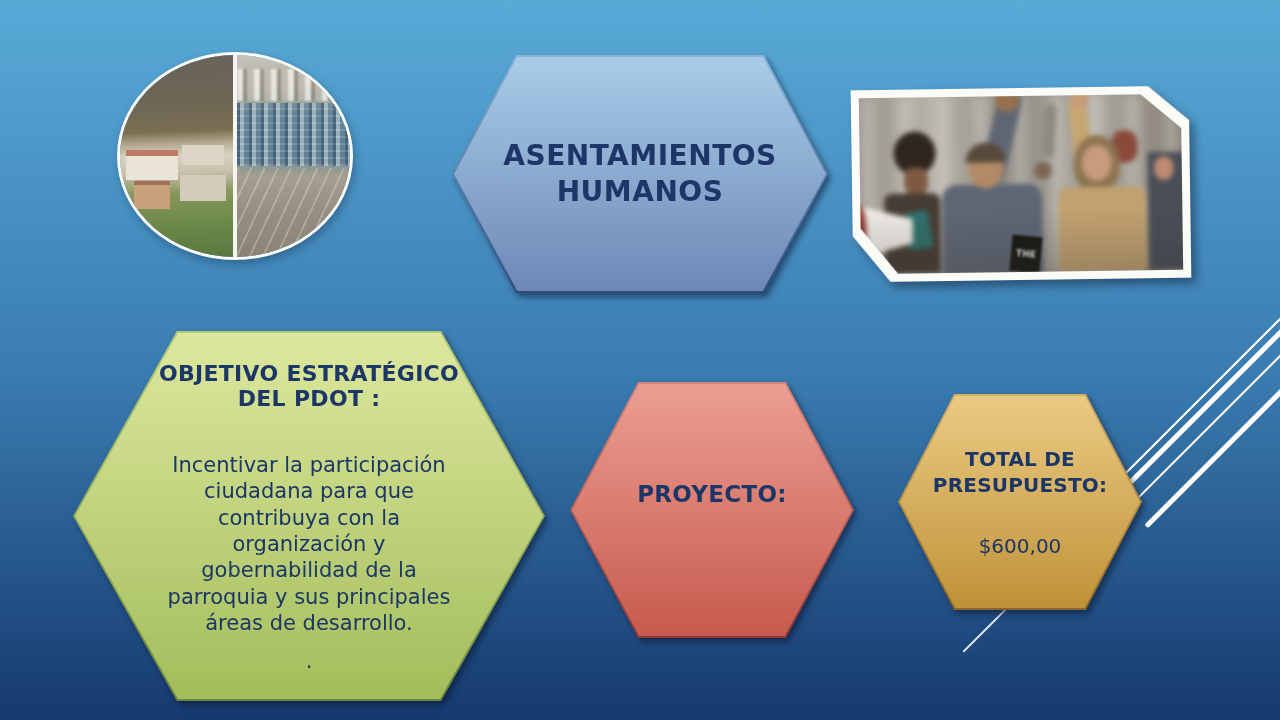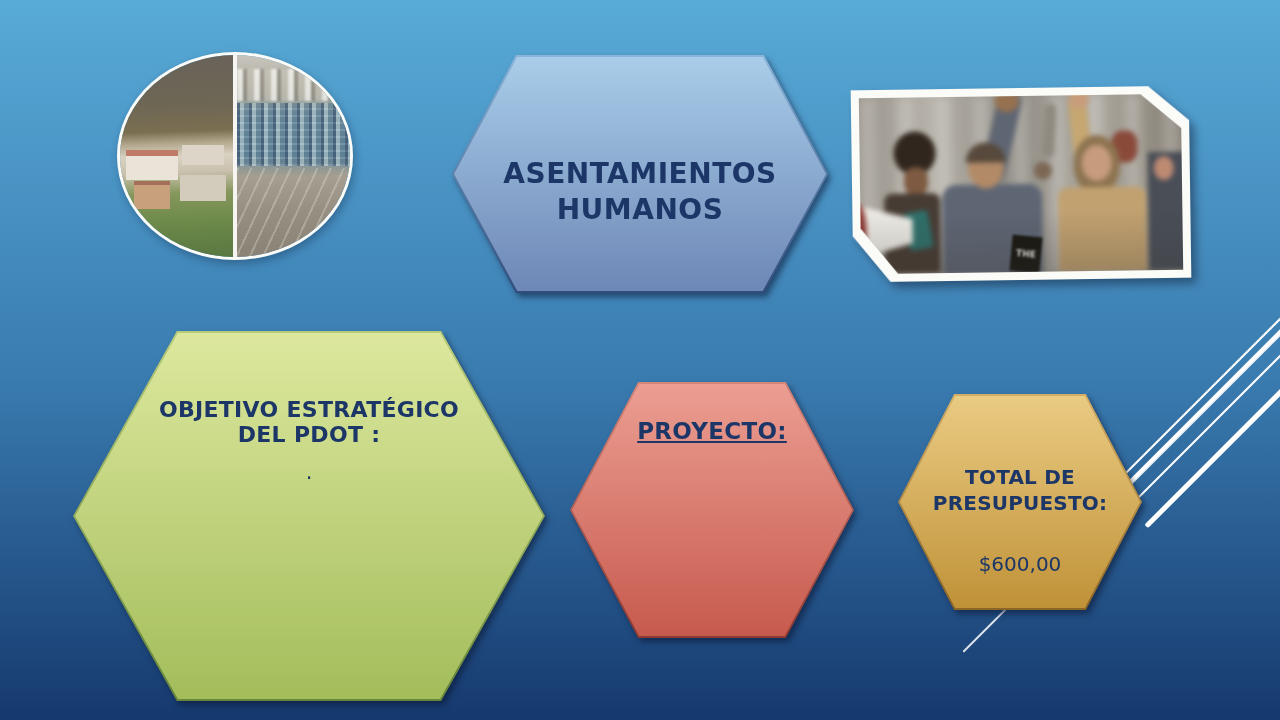--- a/index.html
+++ b/index.html
@@ -38,38 +38,38 @@
     background-image:repeating-linear-gradient(90deg,rgba(30,60,95,.55) 0 3px,rgba(175,200,210,.55) 3px 7px,rgba(70,110,140,.45) 7px 12px),
                      repeating-linear-gradient(0deg,rgba(235,243,248,.35) 0 2px,transparent 2px 7px);}
   .shore{position:absolute;left:0;top:56%;width:100%;height:44%;filter:blur(.5px);
     background-image:repeating-linear-gradient(115deg,rgba(240,238,230,.28) 0 2px,transparent 2px 12px);}
   
   .hex{position:absolute;z-index:2;filter:drop-shadow(3px 4px 3px rgba(8,18,48,.55));}
   .hex-edge,.hex-face{position:absolute;clip-path:var(--clip);}
   .hex-edge{inset:0;}
   .hex-face{inset:2px;background:linear-gradient(180deg,var(--ftop),var(--fbot));}
   .hex-content{position:absolute;inset:0;display:flex;flex-direction:column;align-items:center;
-    text-align:center;color:var(--navy);z-index:3;margin-top:36px;}
+    text-align:center;color:var(--navy);z-index:3;}
   .hex-title,.hex-body,.hex-dot,.hex-amount{white-space:pre-line;}
   .hex-topic{left:452px;top:55px;width:376px;height:238px;
     --clip:polygon(0% 50%,17% 0%,83% 0%,100% 50%,83% 100%,17% 100%);}
   .hex-topic .hex-edge{background:linear-gradient(180deg,#8ab4d9,#314c7c);}
   .hex-topic .hex-content{justify-content:center;}
   .hex-topic .hex-title{font-size:28px;font-weight:700;line-height:1.28;letter-spacing:.5px;}
   .hex-obj{left:73px;top:331px;width:472px;height:370px;
     --clip:polygon(0% 50%,22% 0%,78% 0%,100% 50%,78% 100%,22% 100%);}
   .hex-obj .hex-edge{background:linear-gradient(180deg,#b7cc7a,#68873a);}
   .hex-obj .hex-content{padding-top:30px;}
   .hex-obj .hex-title{font-size:22px;font-weight:700;line-height:1.15;letter-spacing:.3px;}
   .hex-obj .hex-body{margin-top:40px;font-size:21px;line-height:1.26;}
   .hex-obj .hex-dot{margin-top:12px;font-size:21px;}
   .hex-proj{left:570px;top:382px;width:284px;height:256px;
     --clip:polygon(0% 50%,24% 0%,76% 0%,100% 50%,76% 100%,24% 100%);}
   .hex-proj .hex-edge{background:linear-gradient(180deg,#d4857a,#8f3a30);}
-  .hex-proj .hex-content{justify-content:flex-start;text-decoration:underline;}
+  .hex-proj .hex-content{justify-content:center;}
   .hex-proj .hex-title{font-size:23px;font-weight:700;letter-spacing:.3px;margin-bottom:32px;}
   .hex-proj .hex-body{font-size:21.5px;line-height:1.32;}
   .hex-budget{left:898px;top:394px;width:244px;height:216px;
     --clip:polygon(0% 50%,23% 0%,77% 0%,100% 50%,77% 100%,23% 100%);}
   .hex-budget .hex-edge{background:linear-gradient(180deg,#d3ae66,#8a6526);}
   .hex-budget .hex-content{justify-content:center;}
   .hex-budget .hex-title{font-size:20px;font-weight:700;line-height:1.3;letter-spacing:.2px;margin-bottom:36px;}
   .hex-budget .hex-amount{font-size:20px;}
   
   .protest{position:absolute;left:852px;top:88px;width:338px;height:192px;z-index:2;
@@ -175,20 +175,27 @@
       <div class="ph-shade"></div>
     </div>
   </div>
 
   <div class="hex hex-obj" style="--ftop: #dde89e; --fbot: #a3bd5b;">
     <div class="hex-edge"></div>
     <div class="hex-face"></div>
     <div class="hex-content">
       <div class="hex-title">OBJETIVO ESTRATÉGICO
 DEL PDOT :</div>
+      <div class="hex-body">Incentivar la participación
+ciudadana para que
+contribuya con la
+organización y
+gobernabilidad de la
+parroquia y sus principales
+áreas de desarrollo.</div>
       <div class="hex-dot">.</div>
     </div>
   </div>
 
   <div class="hex hex-proj" style="--ftop: #ec9e92; --fbot: #c75a4e;">
     <div class="hex-edge"></div>
     <div class="hex-face"></div>
     <div class="hex-content">
       <div class="hex-title">PROYECTO:</div>
     </div>

